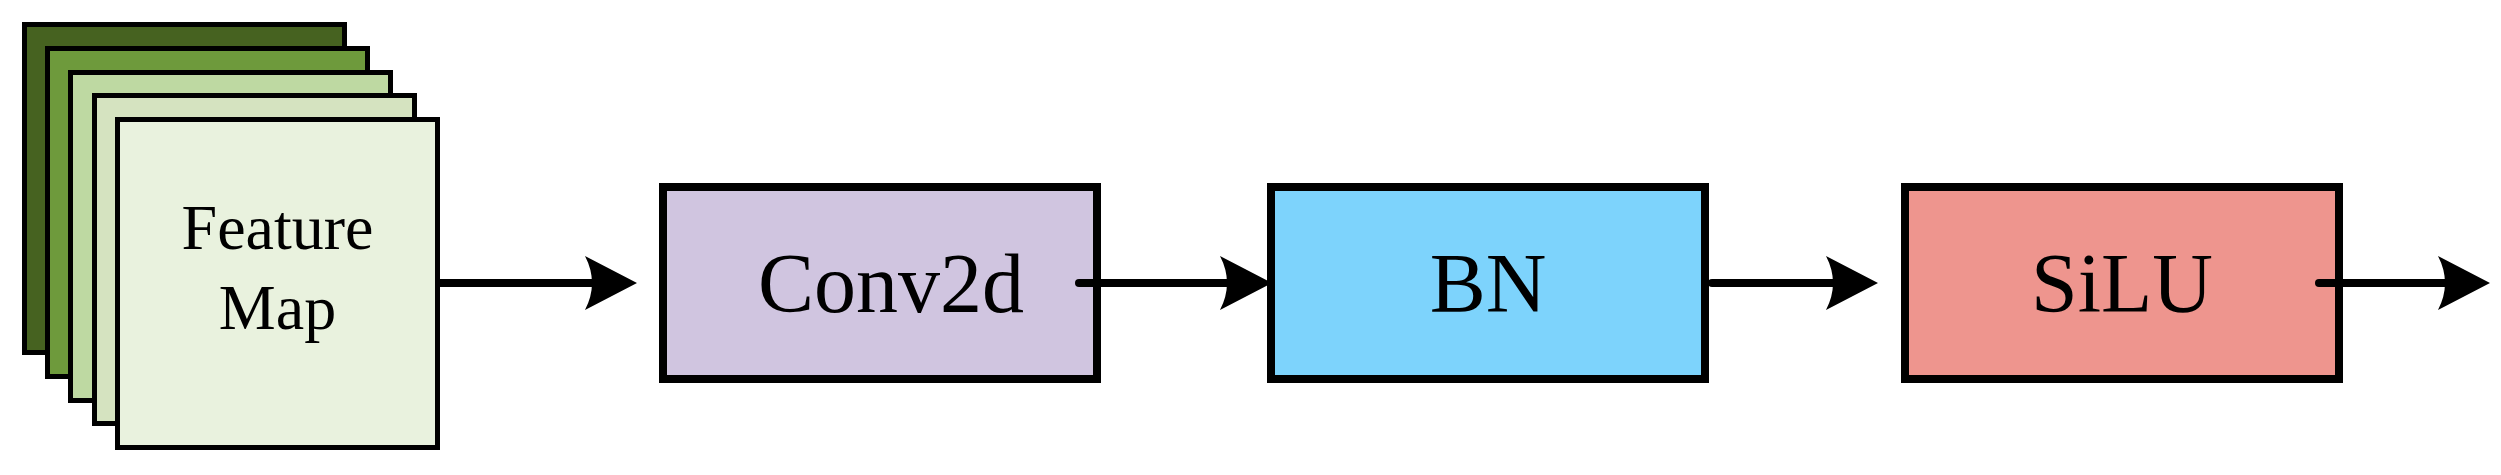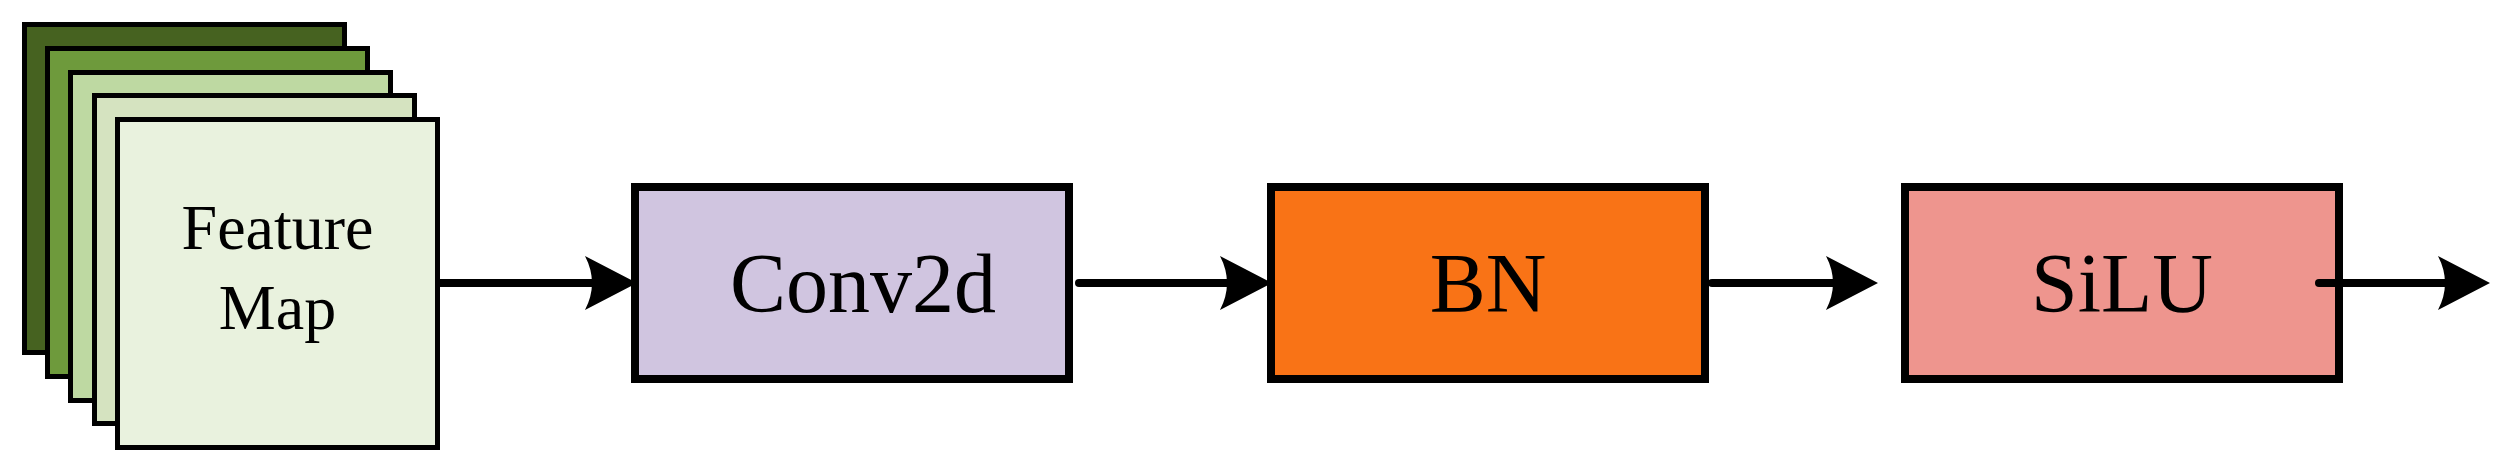--- a/index.html
+++ b/index.html
@@ -52,21 +52,21 @@
     top: 183px;
     width: 442px;
     height: 200px;
     border: 8px solid #000000;
     box-sizing: border-box;
     display: flex;
     align-items: center;
     justify-content: center;
     font-size: 84px;
   }
-  .block-conv { left: 631px; padding-left: 22px;  }
+  .block-conv { left: 659px; padding-left: 22px;  }
   .block-bn   { left: 1267px; }
   .block-silu { left: 1873px; }
   
   .arrows {
     position: absolute;
     left: 0; top: 0;
     width: 2501px; height: 475px;
     pointer-events: none;
   }
   .arrow-line {
@@ -91,21 +91,21 @@
     <div class="layer layer3" style="background: rgb(190, 217, 162);"></div>
     <div class="layer layer4" style="background: rgb(213, 227, 192);"></div>
     <div class="layer layer5" style="background: rgb(233, 242, 222);"></div>
     <div class="stack-label">Feature
 Map</div>
   </div>
 
   <div class="block block-conv" style="background: rgb(208, 197, 224);">
     <span>Conv2d</span>
   </div>
-  <div class="block block-bn" style="background: #f97316;">
+  <div class="block block-bn" style="background: #7dd3fc;">
     <span>BN</span>
   </div>
   <div class="block block-silu" style="background: rgb(238, 149, 142); margin-left: 28px;">
     <span>SiLU</span>
   </div>
 
   <svg class="arrows" viewBox="0 0 2501 475" xmlns="http://www.w3.org/2000/svg">
     <g>
       <path class="arrow-line" d="M 440 283 H 593"></path>
       <path class="arrow-head" d="M 637 283 L 585 256 Q 599 283 585 310 Z"></path>

